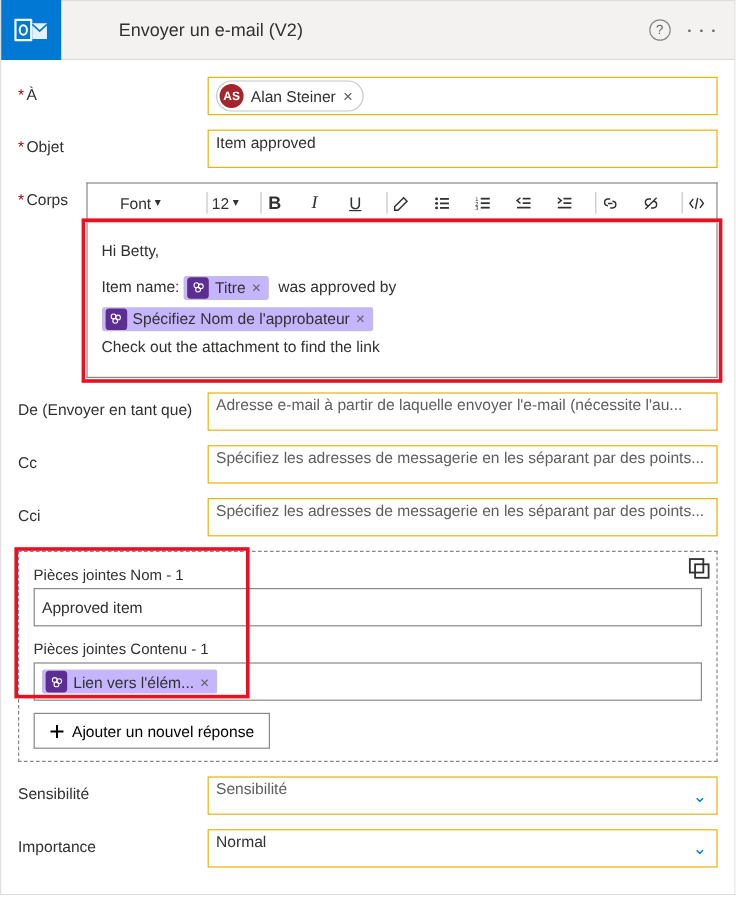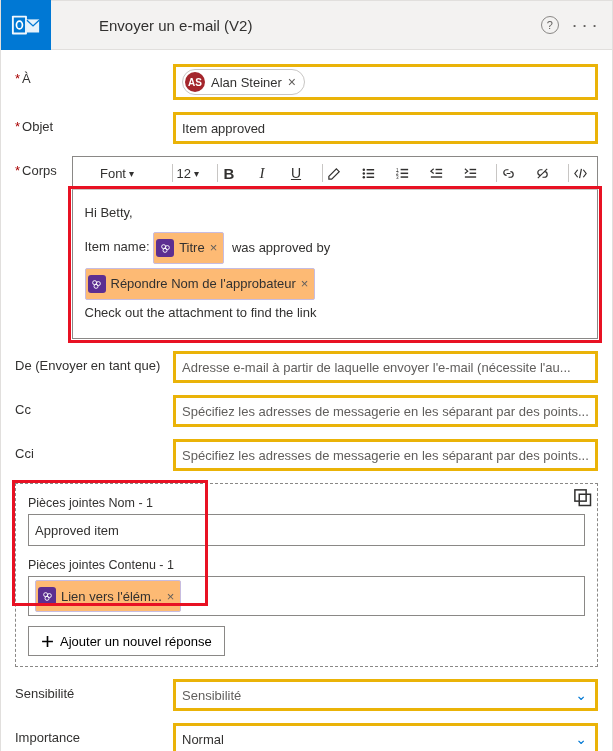--- a/index.html
+++ b/index.html
@@ -15,21 +15,21 @@
   .help-icon { width: 18px; height: 18px; border: 1px solid #8a8886; border-radius: 50%; display: inline-flex; align-items: center; justify-content: center; font-size: 11px; color: #605e5c; cursor: pointer; }
   .ellipsis { cursor: pointer; letter-spacing: 1px; font-weight:700; }
 
   .card { border: 1px solid #e1dfdd; border-top: none; padding: 14px 14px 10px 14px; }
 
   .row { display: flex; align-items: flex-start; margin-bottom: 12px; }
   .row .label { width: 158px; padding-top: 7px; font-size: 13px; color: #323130; }
   .row .label .req { color: #a80000; margin-right: 2px; }
   .row .field { flex: 1; }
 
-  .input-box { border: 3px solid #eab308; min-height: 32px; width: 100%; display: flex; align-items: center; padding: 2px 6px; font-size: 13px; background:#fff; position:relative; }
+  .input-box { border: 1px solid #eab308; min-height: 32px; width: 100%; display: flex; padding: 2px 6px; font-size: 13px; background:#fff; position:relative; }
   .input-box.textish { color: #323130; }
   .placeholder { color: #605e5c; white-space: nowrap; overflow:hidden; text-overflow:ellipsis; }
 
   
   .recipient-token { display: inline-flex; align-items: center; border: 1px solid #c8c6c4; border-radius: 14px; height: 26px; padding: 0 8px 0 2px; gap:6px; background:#fff; }
   .avatar { width: 20px; height: 20px; border-radius: 50%; background: #a4262c; color: #fff; font-size: 10px; font-weight:600; display:flex; align-items:center; justify-content:center; }
   .recipient-x { color:#605e5c; cursor:pointer; font-size:14px; }
 
   
   .toolbar { display:flex; align-items:center; border:1px solid #8a8886; border-bottom:1px solid #c8c6c4; height:34px; padding:0 6px; gap:12px; }
@@ -39,21 +39,21 @@
   .font-sel { width:78px; height:24px; font-size:13px; padding-left:2px; }
   .size-sel span { font-size:13px; }
   .caret::after { content:"▾"; font-size:10px; margin-left:3px; color:#323130; }
 
   
   .body-editor { border:1px solid #8a8886; border-top:none; padding:12px 12px 14px 12px; position:relative; font-size:13px; line-height:1.7; }
   .hilite-red { position:absolute; border:3px solid #e81123; pointer-events:none; }
   .hilite1 { left:-4px; right:-4px; top:-4px; bottom:-4px; }
 
   
-  .dyn-token { display:inline-flex; align-items:center; background:#fdba74; border:1px solid #c7bce0; height:32px; padding:0 6px 0 2px; gap:5px; vertical-align:middle; border-radius:2px; }
+  .dyn-token { display:inline-flex; align-items:center; background:#c4b5fd; border:1px solid #c7bce0; height:20px; padding:0 6px 0 2px; gap:5px; vertical-align:middle; border-radius:2px; }
   .dyn-token .tkn-icon { width:18px; height:18px; border-radius:3px; background:#5c2e91; display:flex; align-items:center; justify-content:center; }
   .dyn-token .tkn-icon svg { width:11px; height:11px; }
   .dyn-token .tkn-x { color:#605e5c; cursor:pointer; font-size:13px; }
 
   
   .dashed-box { border:1px dashed #8a8886; padding:12px 12px 10px 12px; margin: 2px 0 12px 0; position:relative; }
   .attach-label { font-size:12.5px; color:#323130; margin-bottom:4px; }
   .attach-input { border:1px solid #8a8886; min-height:32px; padding:3px 6px; display:flex; align-items:center; font-size:13px; width:100%; }
   .attach-section { margin-bottom:10px; position:relative; }
   .template-icon { position:absolute; right:4px; top:4px; width:20px; height:20px; display:flex; align-items:center; justify-content:center; cursor:pointer; color:#323130; }
@@ -202,21 +202,21 @@
           </div>
           <div style="margin-top:4px;">
             <span class="dyn-token">
               <span class="tkn-icon">
                 <svg viewBox="0 0 12 12">
                     <circle cx="4" cy="4" r="2.2" fill="none" stroke="#fff" stroke-width="1"></circle>
                     <circle cx="8" cy="5" r="2.2" fill="none" stroke="#fff" stroke-width="1"></circle>
                     <circle cx="5.5" cy="8" r="2.2" fill="none" stroke="#fff" stroke-width="1"></circle>
                   </svg>
               </span>
-              <span>Répondre Nom de l'approbateur</span>
+              <span>Spécifiez Nom de l'approbateur</span>
               <span class="tkn-x">×</span>
             </span>
           </div>
           <div style="margin-top:2px;">Check out the attachment to find the link</div>
         </div>
         <div class="hilite-red hilite1"></div>
       </div>
     </div>
   </div>
 

